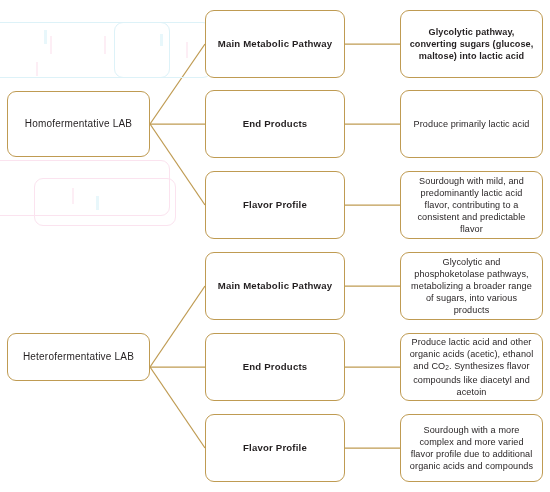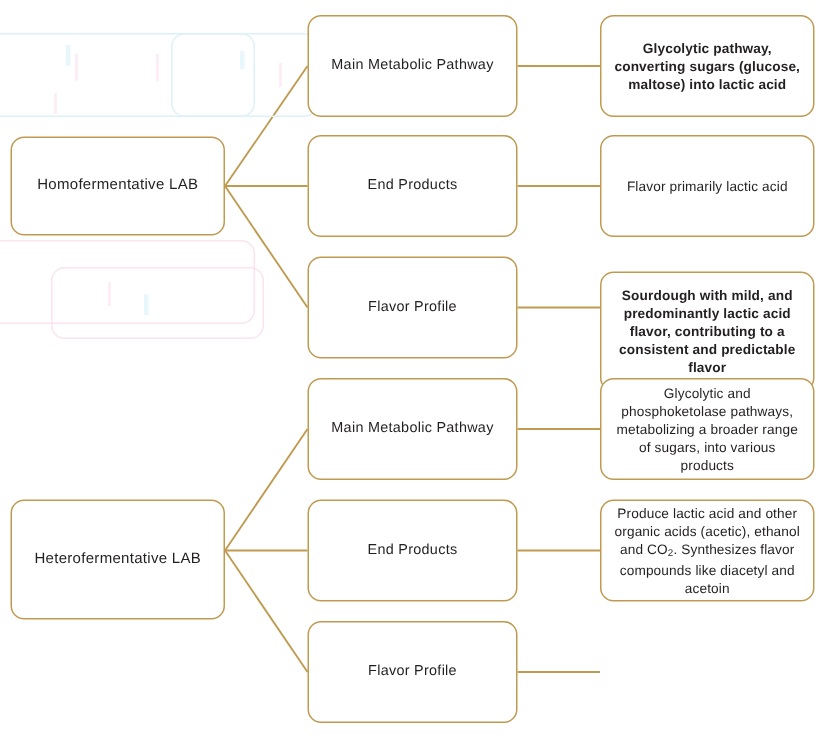--- a/index.html
+++ b/index.html
@@ -44,20 +44,21 @@
     display: block;
     width: 100%;
   }
   .lvl1 {
     font-size: 10px;
     letter-spacing: 0.02em;
   }
   .lvl2 {
     font-size: 9.6px;
     letter-spacing: 0.02em;
+    font-weight: bold;
   }
   .lvl3 {
     font-size: 9.1px;
     letter-spacing: 0.01em;
   }
   
   .ghost {
     position: absolute;
     pointer-events: none;
     z-index: 1;
@@ -122,31 +123,31 @@
     <span class="label">Main Metabolic Pathway</span>
   </div>
   <div class="node lvl3" style="left:400px;top:10px;width:143px;height:68px;font-weight:bold;">
     <span class="label">Glycolytic pathway, converting sugars (glucose, maltose) into lactic acid</span>
   </div>
 
   <div class="node lvl2" style="left:205px;top:90px;width:140px;height:68px;">
     <span class="label">End Products</span>
   </div>
   <div class="node lvl3" style="left:400px;top:90px;width:143px;height:68px;">
-    <span class="label">Flavor primarily lactic acid</span>
+    <span class="label">Produce primarily lactic acid</span>
   </div>
 
   <div class="node lvl2" style="left:205px;top:171px;width:140px;height:68px;">
     <span class="label">Flavor Profile</span>
   </div>
-  <div class="node lvl3" style="left:400px;top:181px;width:143px;height:80px;font-weight:bold;">
+  <div class="node lvl3" style="left:400px;top:171px;width:143px;height:68px;">
     <span class="label">Sourdough with mild, and predominantly lactic acid flavor, contributing to a consistent and predictable flavor</span>
   </div>
 
-  <div class="node lvl1" style="left:7px;top:333px;width:143px;height:80px;">
+  <div class="node lvl1" style="left:7px;top:333px;width:143px;height:48px;">
     <span class="label">Heterofermentative LAB</span>
   </div>
 
   <div class="node lvl2" style="left:205px;top:252px;width:140px;height:68px;">
     <span class="label">Main Metabolic Pathway</span>
   </div>
   <div class="node lvl3" style="left:400px;top:252px;width:143px;height:68px;justify-content:flex-end;">
     <span class="label">Glycolytic and phosphoketolase pathways, metabolizing a broader range of sugars, into various products</span>
   </div>
 
@@ -155,14 +156,17 @@
   </div>
   <div class="node lvl3" style="left:400px;top:333px;width:143px;height:68px;">
     <span class="label">
       <span>Produce lactic acid and other organic acids (acetic), ethanol and CO</span><sub>2</sub><span>. Synthesizes flavor compounds like diacetyl and acetoin</span>
     </span>
   </div>
 
   <div class="node lvl2" style="left:205px;top:414px;width:140px;height:68px;">
     <span class="label">Flavor Profile</span>
   </div>
+  <div class="node lvl3" style="left:400px;top:414px;width:143px;height:68px;">
+    <span class="label">Sourdough with a more complex and more varied flavor profile due to additional organic acids and compounds</span>
+  </div>
 
 </div>
 
 </body></html>

